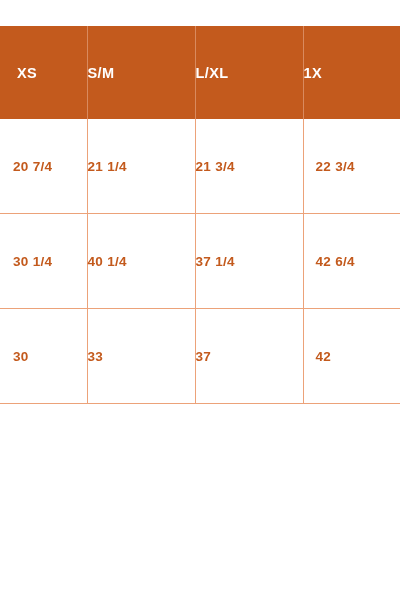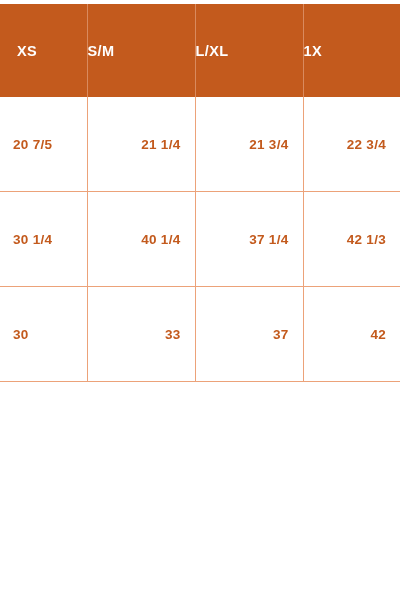--- a/index.html
+++ b/index.html
@@ -10,21 +10,21 @@
   body {
     width: 400px;
     height: 600px;
     overflow: hidden;
     font-family: "Liberation Sans", sans-serif;
   }
 
   .size-chart {
     position: absolute;
     left: 0;
-    top: 4px;
+    top: 26px;
     width: 400px;
   }
 
   table.chart-table {
     width: 400px;
     border-collapse: collapse;
     table-layout: fixed;
   }
 
   col.c1 { width: 87px; }
@@ -69,21 +69,21 @@
   }
   tbody td:last-child {
     border-right: none;
     padding-left: 12px;
   }
   tbody td.d1 {
     text-align: left;
     padding-left: 13px;
   }
   tbody td.dc {
-    text-align: right;
+    text-align: left;
     padding-right: 14px;
   }
 </style>
 </head>
 <body>
 
 <div class="size-chart">
   <table class="chart-table">
     <colgroup>
       <col class="c1">
@@ -94,30 +94,30 @@
     <thead>
       <tr>
         <th class="h1">XS</th>
         <th class="hc">S/M</th>
         <th class="hc">L/XL</th>
         <th class="hc">1X</th>
       </tr>
     </thead>
     <tbody>
       <tr>
-        <td class="d1">20 7/5</td>
+        <td class="d1">20 7/4</td>
         <td class="dc">21 1/4</td>
         <td class="dc">21 3/4</td>
         <td class="dc">22 3/4</td>
       </tr>
       <tr>
         <td class="d1">30 1/4</td>
         <td class="dc">40 1/4</td>
         <td class="dc">37 1/4</td>
-        <td class="dc">42 1/3</td>
+        <td class="dc">42 6/4</td>
       </tr>
       <tr>
         <td class="d1">30</td>
         <td class="dc">33</td>
         <td class="dc">37</td>
         <td class="dc">42</td>
       </tr>
     </tbody>
   </table>
 </div>

